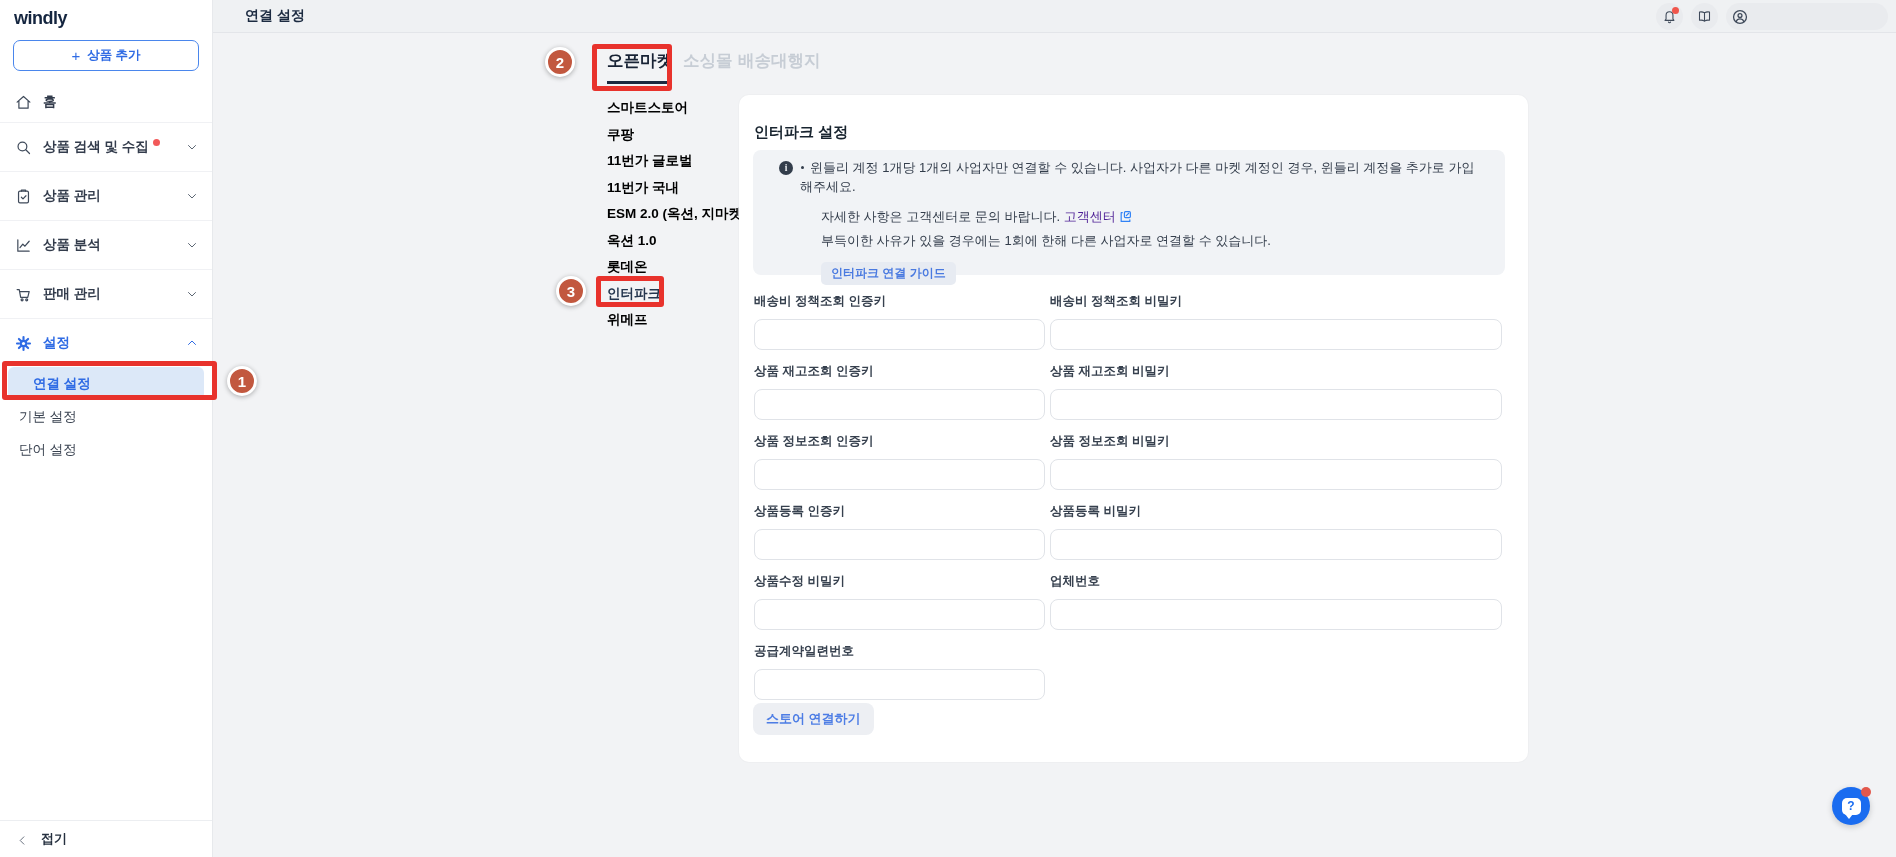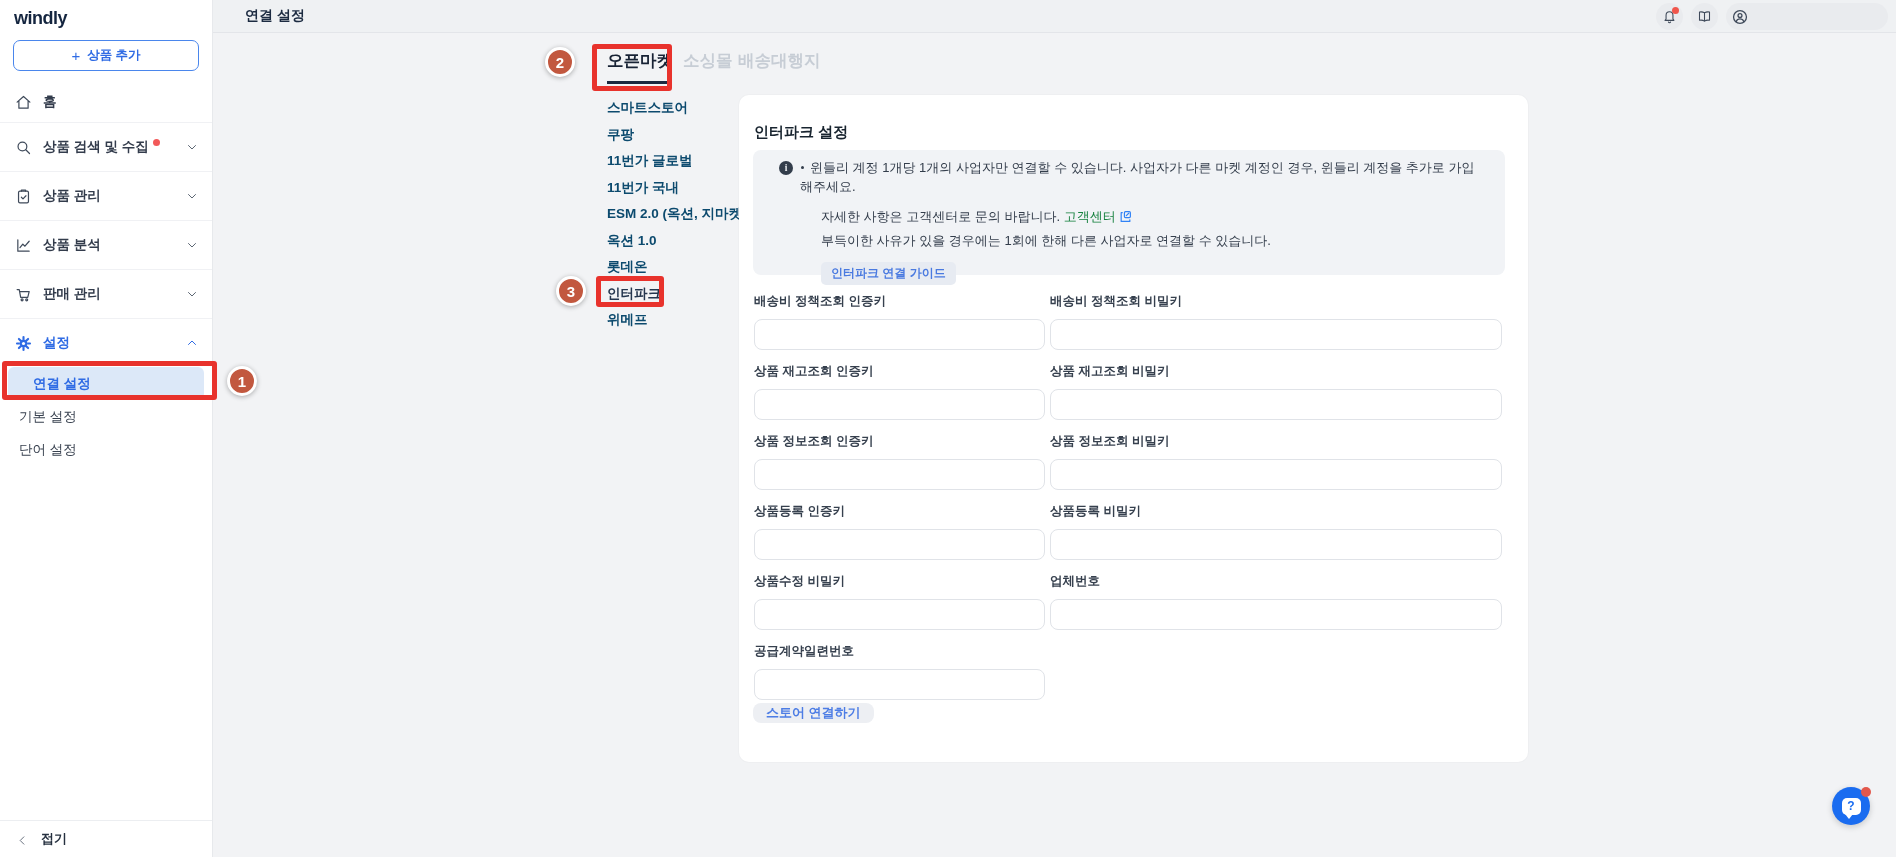--- a/index.html
+++ b/index.html
@@ -48,50 +48,50 @@
     align-items:center; padding-left:5px; cursor:pointer; }
 
   
   .content { position:absolute; left:213px; top:33px; right:0; bottom:0; background:#f2f3f5; }
   .tab { position:absolute; top:17px; font-size:16.5px; font-weight:700; cursor:pointer; }
   .tab.active { color:#172234; }
   .tab.idle { color:#c7cdd5; }
   .tab-underline { position:absolute; left:394px; top:48px; width:64px; height:2.5px; background:#1b2940; }
   .market-col { position:absolute; left:394px; top:62px; display:flex; flex-direction:column; }
   .market-item { height:26.5px; display:flex; align-items:center; font-size:13.5px; font-weight:700;
-    color:#0c4a6e; cursor:pointer; white-space:nowrap; }
+    color:#000000; cursor:pointer; white-space:nowrap; }
   .market-item.active { color:#25364e; }
 
   
   .card { position:absolute; left:526px; top:62px; width:789px; height:667px; background:#fff;
     border-radius:10px; box-shadow:0 0 0 1px rgba(0,0,0,0.015); }
   .card-title { position:absolute; left:15px; top:28px; font-size:15px; font-weight:700; color:#18242f; }
   .notice { position:absolute; left:14px; top:55px; width:752px; height:125px; background:#f1f3f6;
     border-radius:8px; padding:8px 18px 0 26px; font-size:13px; color:#333d4b; }
   .notice-row { display:flex; align-items:flex-start; }
   .info-badge { width:14px; height:14px; border-radius:50%; background:#333d4b; color:#f1f3f6;
     font-size:9.5px; font-weight:700; display:flex; align-items:center; justify-content:center;
     margin:2.5px 7px 0 0; flex:none; font-family:"Liberation Serif","DejaVu Serif",serif; }
   .n-line { line-height:19px; }
   .n-line .disc { display:inline-block; width:3px; height:3px; border-radius:50%; background:#333d4b;
     margin:0 6px 3px 1px; }
   .n-line2 { margin-top:11px; margin-left:21px; line-height:19px; }
   .n-line3 { margin-top:5px; margin-left:21px; line-height:19px; }
-  .n-link { color:#15803d; text-decoration:none; cursor:pointer; }
+  .n-link { color:#4c1d95; text-decoration:none; cursor:pointer; }
   .ext-ico { display:inline-block; width:13px; height:13px; vertical-align:-2px; margin-left:3px; }
   .guide-btn { margin:12px 0 0 21px; height:23px; padding:0 10px; background:#e7ebf2; border:none;
     border-radius:5px; color:#4a7ae0; font-size:12px; font-weight:600; cursor:pointer;
     font-family:inherit; }
   .form { position:absolute; left:15px; top:198px; display:grid; grid-template-columns:291px 452px;
     column-gap:5px; }
   .field { margin-bottom:13px; }
   .field label { display:block; font-size:12.5px; font-weight:600; color:#36404e; margin-bottom:9px; }
   .field input { width:100%; height:31px; border:1px solid #e0e3e8; border-radius:8px; background:#fff;
     outline:none; padding:0 10px; font-size:13px; color:#25303f; font-family:inherit; }
-  .submit-btn { position:absolute; left:14px; top:608px; height:20px; padding:0 13px; background:#edeff3;
+  .submit-btn { position:absolute; left:14px; top:608px; height:32px; padding:0 13px; background:#edeff3;
     border:none; border-radius:8px; color:#4d7de5; font-size:13px; font-weight:700; cursor:pointer;
     font-family:inherit; }
 
   
   .anno-box { position:absolute; border:5px solid #e8322c; border-radius:3px; z-index:50; pointer-events:none; }
   .anno-box.b1 { left:2px; top:361px; width:215px; height:39px; }
   .anno-box.b2 { left:592px; top:44px; width:80px; height:47px; }
   .anno-box.b3 { left:596px; top:276px; width:68px; height:31px; }
   .anno-circle { position:absolute; width:30px; height:30px; border-radius:50%; background:#c2583f;
     border:3px solid #fff; box-shadow:0 1px 5px rgba(0,0,0,0.3); color:#fff; font-size:15px; font-weight:700;

